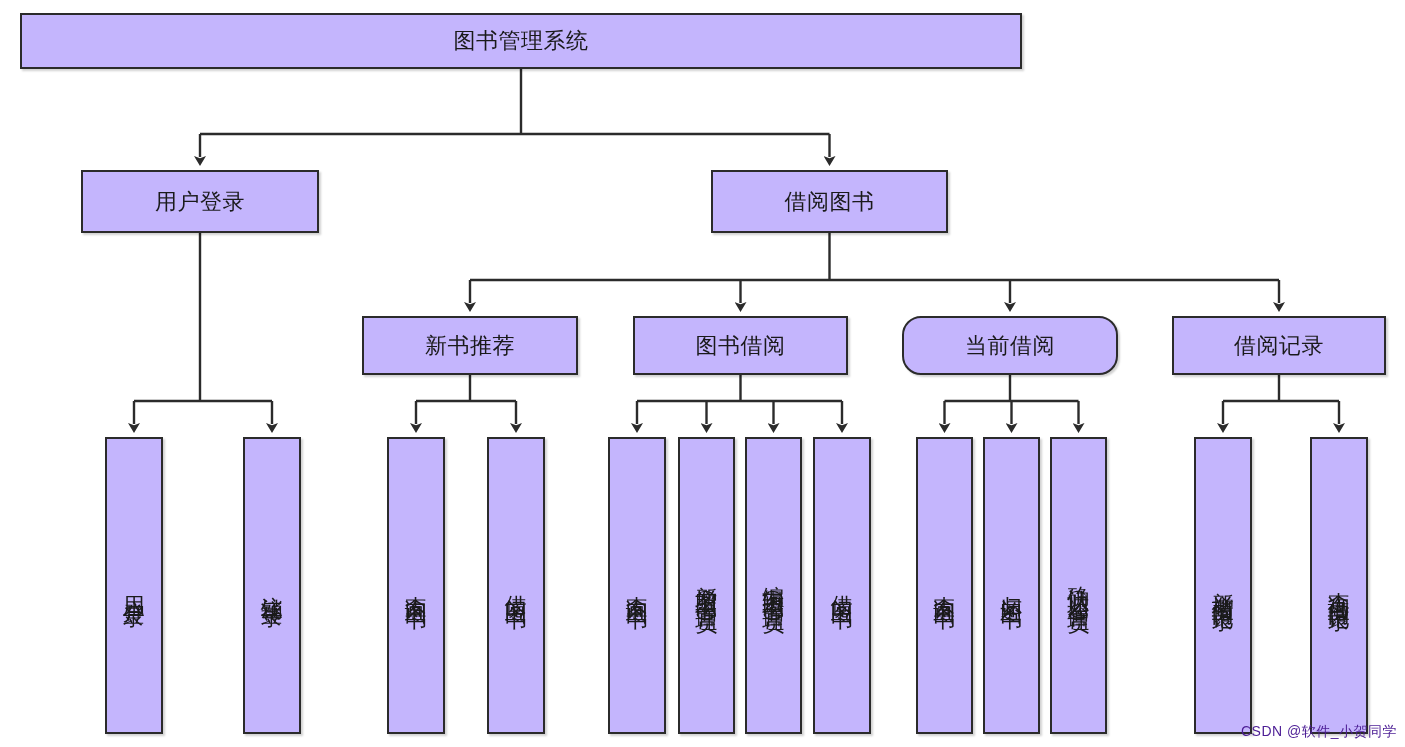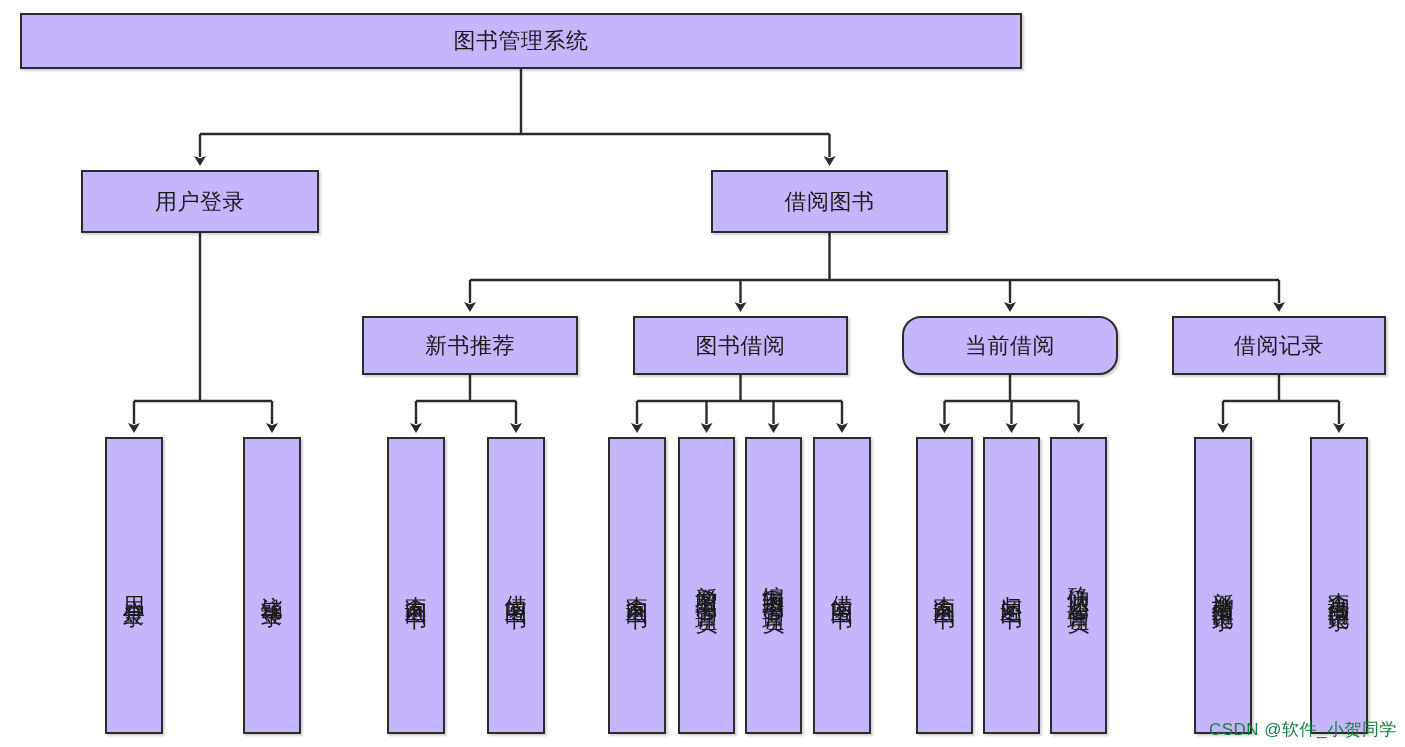--- a/index.html
+++ b/index.html
@@ -47,22 +47,22 @@
     writing-mode: vertical-rl;
     text-orientation: upright;
     white-space: nowrap;
     letter-spacing: 4px;
     font-size: 22px;
   }
   .watermark {
     position: absolute;
     right: 8px;
     bottom: 6px;
-    color: #15803d;
-    font-size: 17px;
+    color: #4c1d95;
+    font-size: 14px;
     letter-spacing: 0.5px;
     white-space: nowrap;
     pointer-events: none;
     text-align: right;
   }
 </style>
 </head>
 <body>
 
 <div id="stage">

